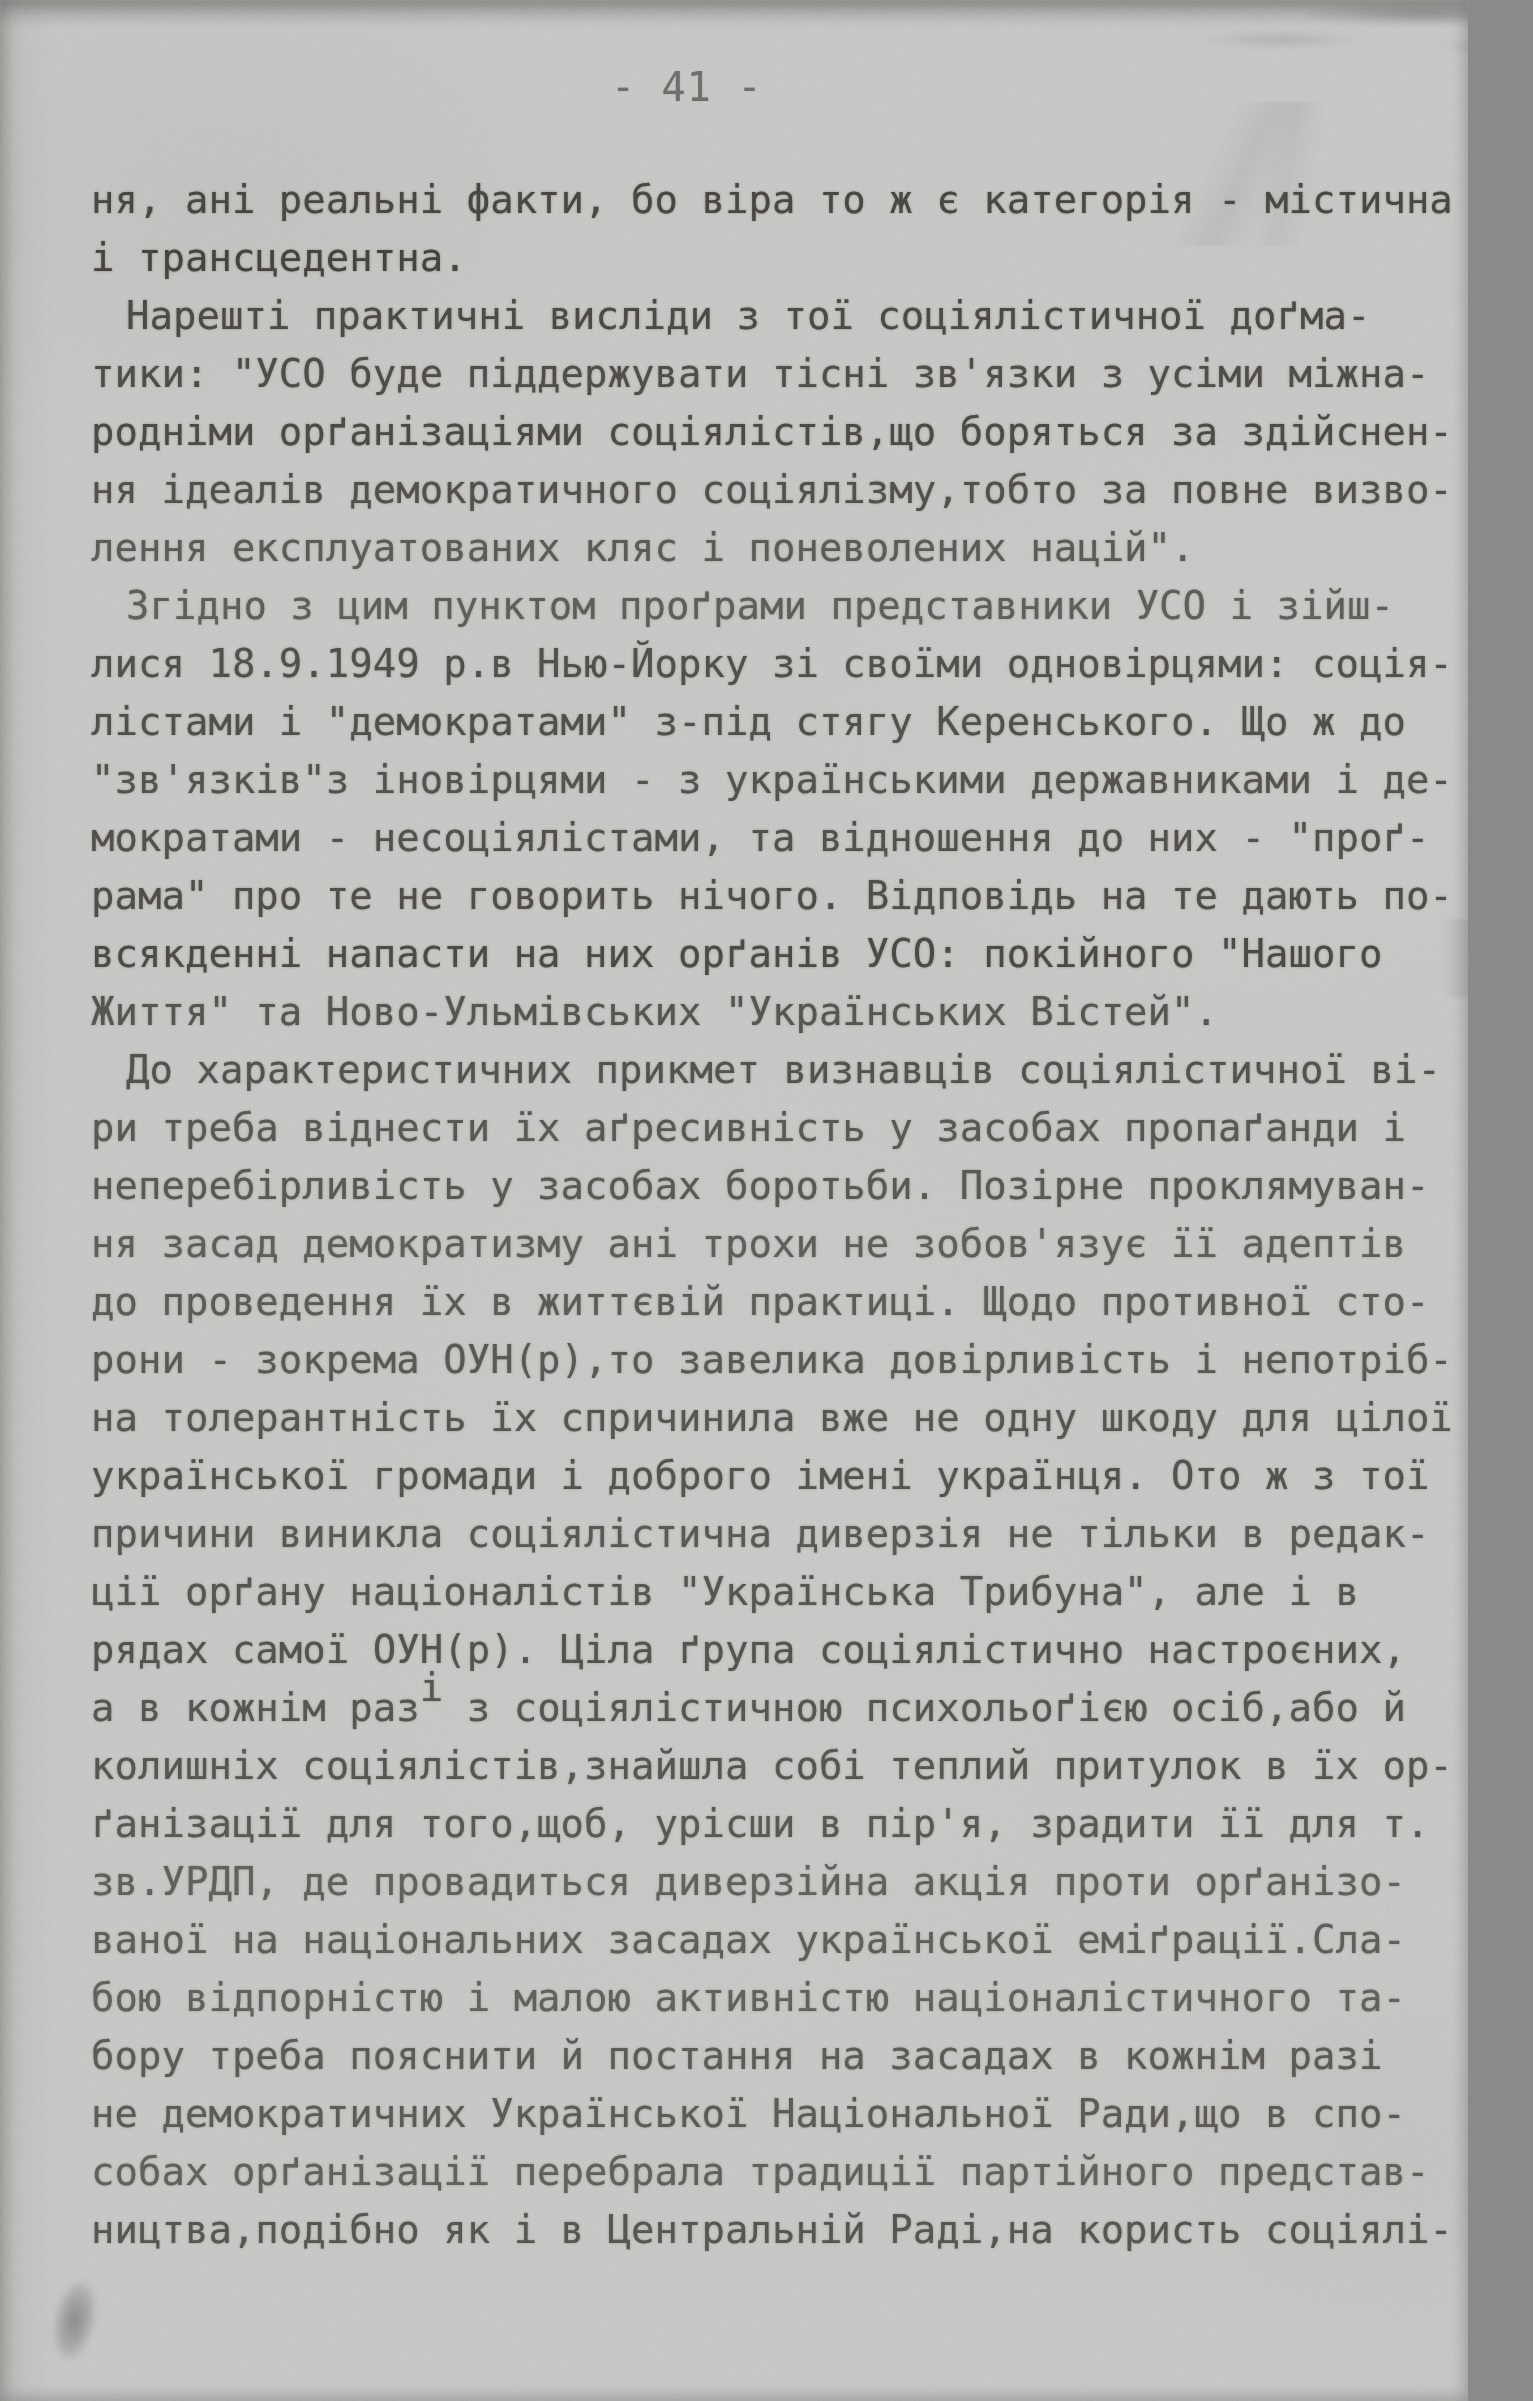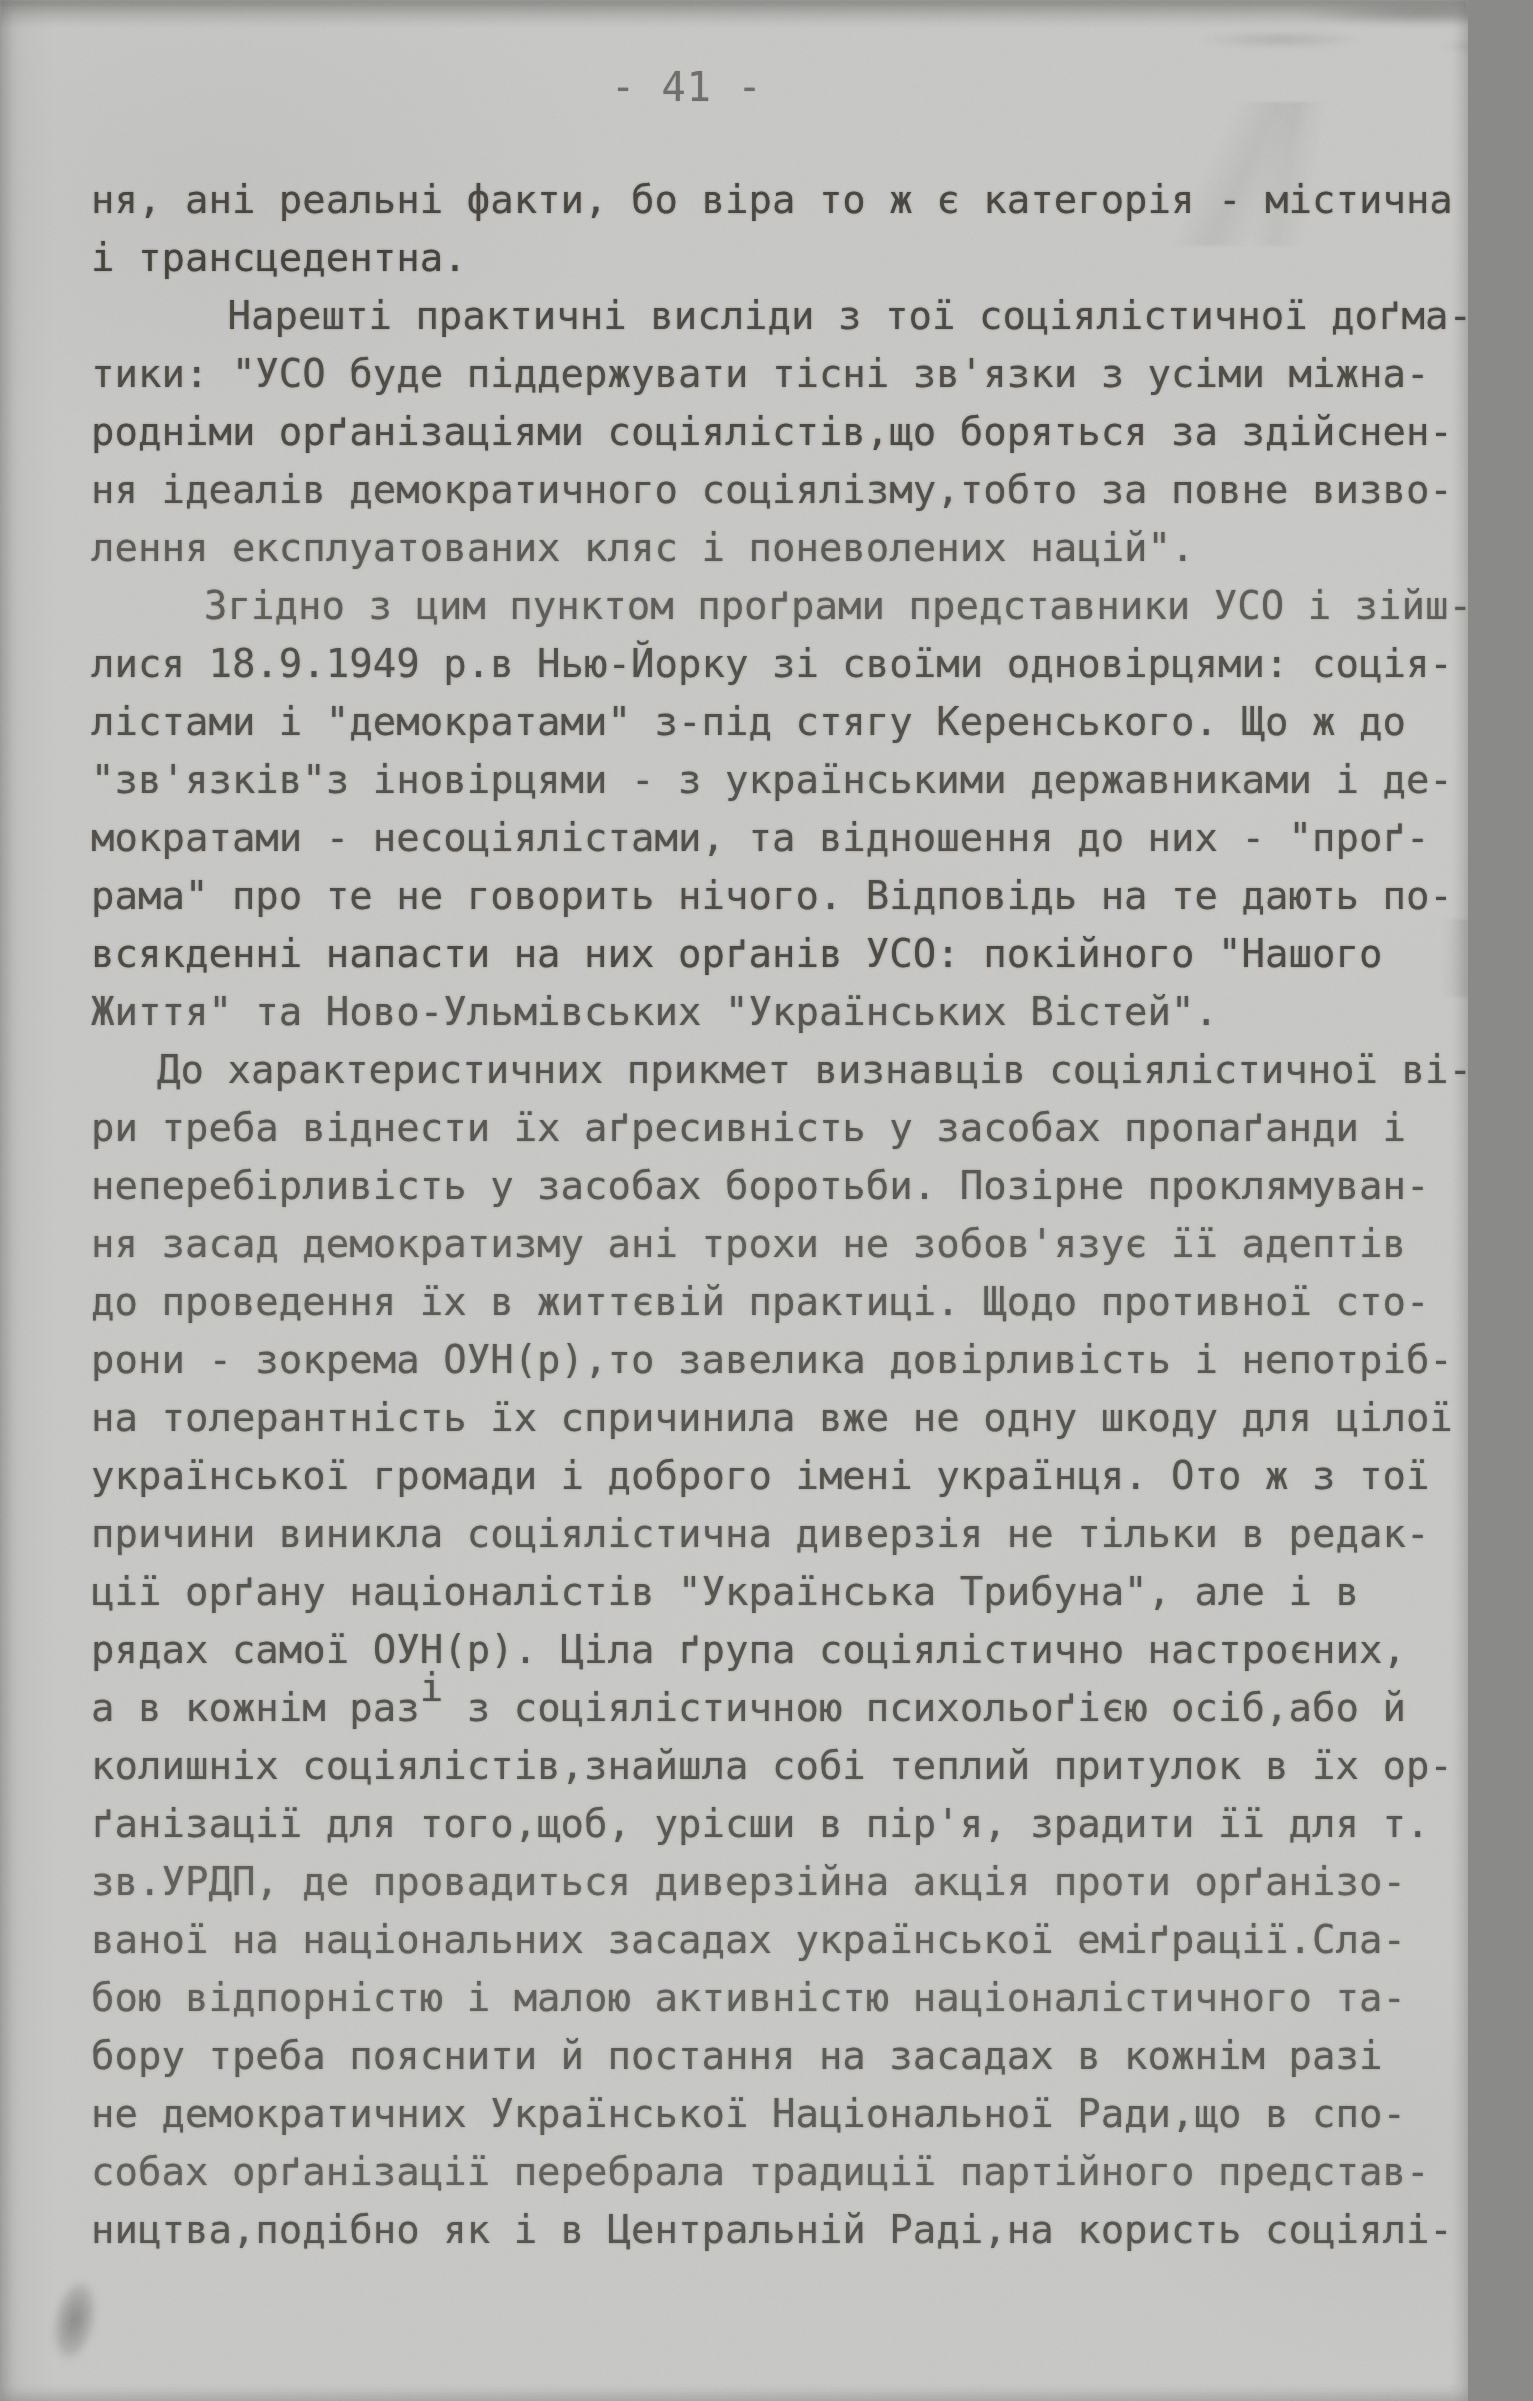--- a/index.html
+++ b/index.html
@@ -65,21 +65,21 @@
   }
   .lines{
     position:absolute;left:91px;top:171px;width:1381px;
     font-size:39px;line-height:58px;
     color:#39362f;
     white-space:pre;
     text-shadow:0 0 1.2px rgba(62,58,52,.55), 0 0 3.6px rgba(62,58,52,.18);
     filter:blur(0.3px);
   }
   .line{height:58px;}
-  .line.indent{padding-left:35px;text-align:right;}
+  .line.indent{padding-left:35px;}
   .sup{display:inline-block;transform:translateY(-20.4px);}
   .grain{position:absolute;inset:0;pointer-events:none;opacity:.55;}
 </style>
 </head>
 <body>
 
 <div class="page">
   <div class="mottle"></div>
 
   <div class="page-number">- 41 -</div>

